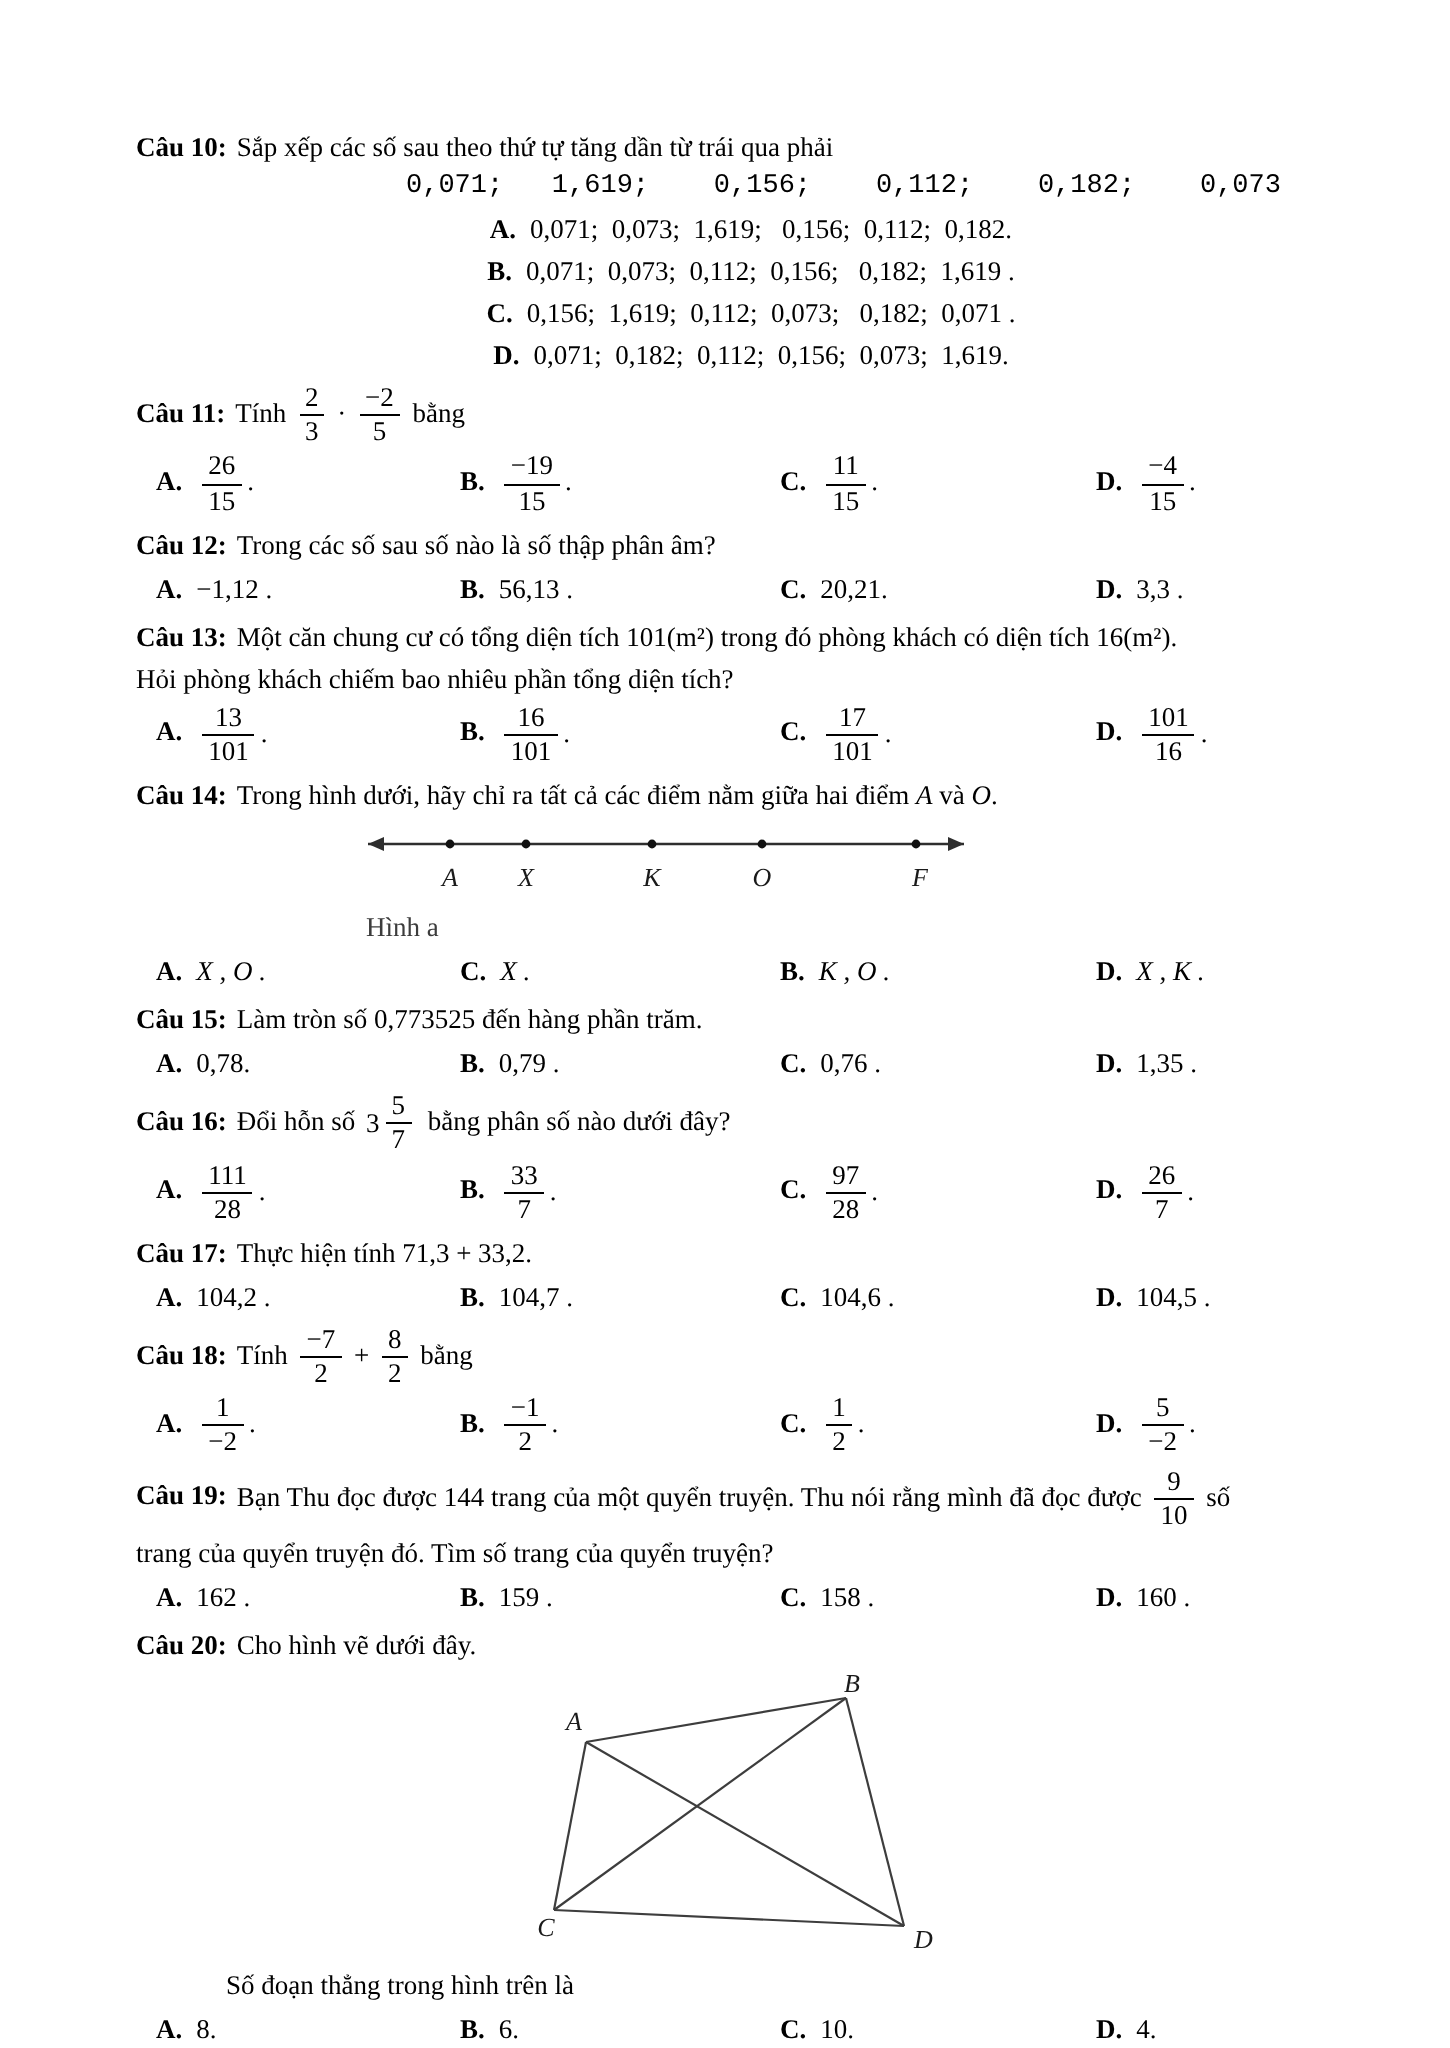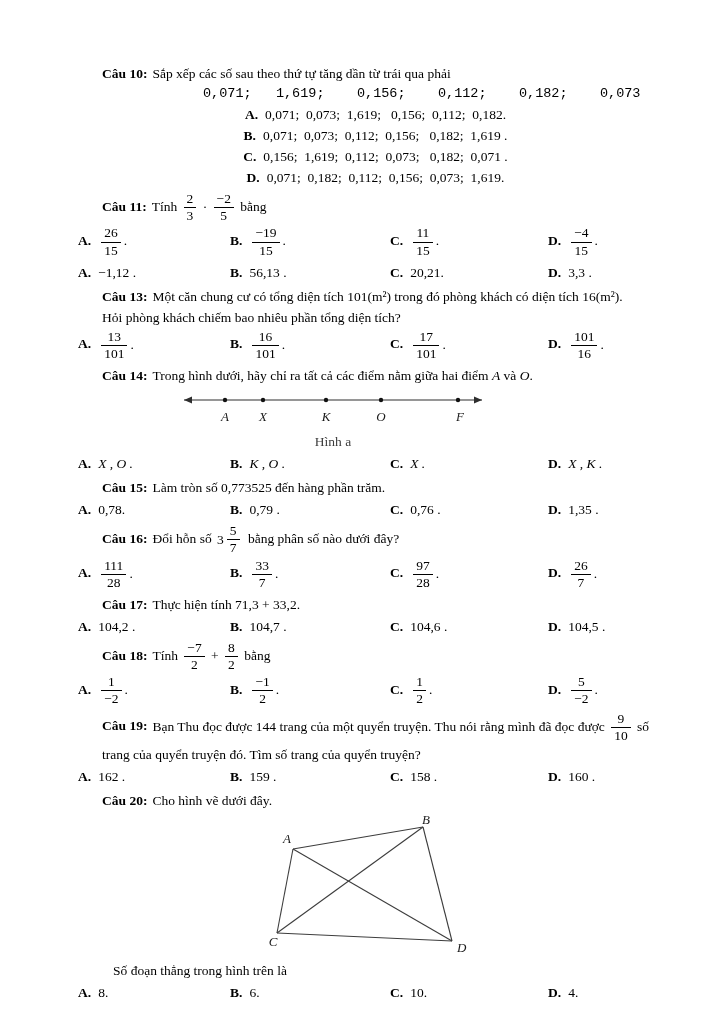--- a/index.html
+++ b/index.html
@@ -4,37 +4,37 @@
 <style>
   * { margin:0; padding:0; box-sizing:border-box; }
   html,body { background:#ffffff; }
   body {
     width:725px; height:1024px; overflow:hidden;
     font-family:"Liberation Serif", serif;
     font-size:13.5px; line-height:1.5; color:#000;
   }
   .page { padding:60px 52px 0 68px; }
   .q { margin-top:3px; }
-  .qhead { line-height:21px;margin-left:34px; }
+  .qhead { line-height:21px; }
   .qhead .qlbl { font-weight:bold; margin-right:5px; }
   .opts-grid {
     display:grid; grid-template-columns:152px 160px 158px 1fr;
     padding-left:10px; margin:1px 0 1px; align-items:center; line-height:21px;
   }
   .opt b { font-weight:bold; margin-right:7px; }
   .vopts .opt { padding-left:10px; line-height:21px;text-align:center; }
   .qseq { padding-left:135px; line-height:20px;font-family:Liberation Mono, monospace; }
   .pre { white-space:pre; }
   .mvar { font-style:italic; }
   .frac { display:inline-block; text-align:center; vertical-align:middle; line-height:1.05; margin:1px 3px; }
   .fn { display:block; border-bottom:1px solid #000; padding:0 3px 1px; }
   .fd { display:block; padding:1px 3px 0; }
   .mixed { display:inline-flex; align-items:center; vertical-align:middle; margin:0 2px; }
   .fig-numline { margin:4px 0 0 115px; }
-  .fig-caption { width:300px; margin-left:115px; text-align:center; color:#3c3c3c; line-height:20px; }
+  .fig-caption { width:300px; margin-left:115px; text-align:left; color:#3c3c3c; line-height:20px; }
   .fig-quad { margin:2px 0 0 195px; }
   .q20-caption { padding-left:45px; line-height:20px; }
   svg text { font-family:"Liberation Serif", serif; font-style:italic; font-size:13px; fill:#1a1a1a; }
 </style>
 </head>
 <body>
 
 <div class="page">
 
   <section class="q">
@@ -60,20 +60,23 @@
     </div>
     <div class="opts-grid">
       <div class="opt"><b>A.</b><span class="frac"><span class="fn">26</span><span class="fd">15</span></span><span>.</span></div>
       <div class="opt"><b>B.</b><span class="frac"><span class="fn">−19</span><span class="fd">15</span></span><span>.</span></div>
       <div class="opt"><b>C.</b><span class="frac"><span class="fn">11</span><span class="fd">15</span></span><span>.</span></div>
       <div class="opt"><b>D.</b><span class="frac"><span class="fn">−4</span><span class="fd">15</span></span><span>.</span></div>
     </div>
   </section>
 
   <section class="q">
+    <div class="qhead">
+      <b class="qlbl">Câu 12:</b><span>Trong các số sau số nào là số thập phân âm?</span>
+    </div>
     <div class="opts-grid">
       <div class="opt"><b>A.</b><span>−1,12 .</span></div>
       <div class="opt"><b>B.</b><span>56,13 .</span></div>
       <div class="opt"><b>C.</b><span>20,21.</span></div>
       <div class="opt"><b>D.</b><span>3,3 .</span></div>
     </div>
   </section>
 
   <section class="q">
     <div class="qhead">
@@ -108,22 +111,22 @@
         <text x="42" y="31" text-anchor="middle">A</text>
         <text x="80" y="31" text-anchor="middle">X</text>
         <text x="143" y="31" text-anchor="middle">K</text>
         <text x="198" y="31" text-anchor="middle">O</text>
         <text x="277" y="31" text-anchor="middle">F</text>
       </svg>
     </div>
     <div class="fig-caption">Hình a</div>
     <div class="opts-grid">
       <div class="opt"><b>A.</b><span class="mvar">X , O .</span></div>
+      <div class="opt"><b>C.</b><span class="mvar">X .</span></div>
       <div class="opt"><b>B.</b><span class="mvar">K , O .</span></div>
-      <div class="opt"><b>C.</b><span class="mvar">X .</span></div>
       <div class="opt"><b>D.</b><span class="mvar">X , K .</span></div>
     </div>
   </section>
 
   <section class="q">
     <div class="qhead">
       <b class="qlbl">Câu 15:</b><span>Làm tròn số 0,773525 đến hàng phần trăm.</span>
     </div>
     <div class="opts-grid">
       <div class="opt"><b>A.</b><span>0,78.</span></div>

